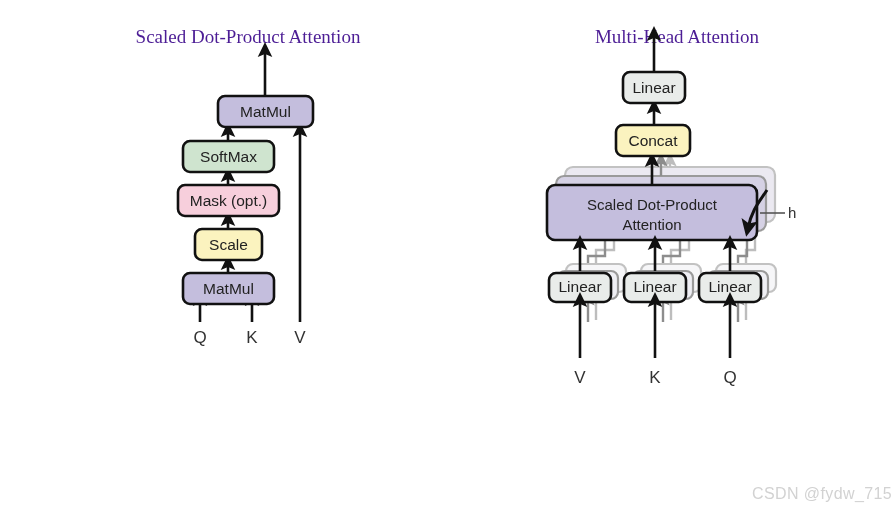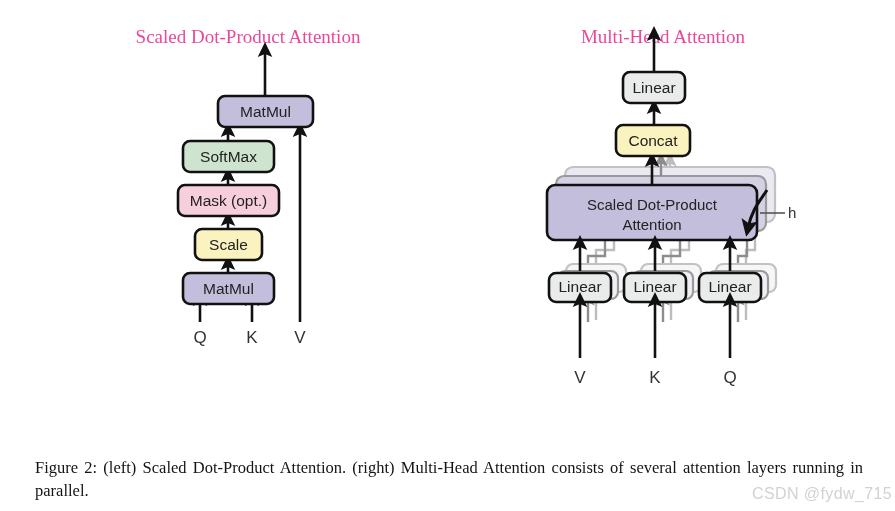--- a/index.html
+++ b/index.html
@@ -21,26 +21,26 @@
     left: 0; top: 0;
     width: 895px;
     height: 511px;
   }
 
   
   .fig-title {
     position: absolute;
     font-family: "Liberation Serif", "DejaVu Serif", serif;
     font-size: 19px;
-    color: #ec4899;
+    color: #4c1d95;
     white-space: nowrap;
     text-align: center;
   }
   #title-left  { left: 120px; top: 26px; width: 256px; }
-  #title-right { left: 535px; top: 26px; width: 256px; }
+  #title-right { left: 549px; top: 26px; width: 256px; }
 
   
   #caption {
     position: absolute;
     left: 35px;
     top: 456px;
     width: 828px;
     font-family: "Liberation Serif", "DejaVu Serif", serif;
     font-size: 16.5px;
     line-height: 23px;
@@ -256,17 +256,16 @@
       <line class="flow" x1="580" y1="358" x2="580" y2="300" marker-end="url(#ah-black)"></line>
       <line class="flow" x1="655" y1="358" x2="655" y2="300" marker-end="url(#ah-black)"></line>
       <line class="flow" x1="730" y1="358" x2="730" y2="300" marker-end="url(#ah-black)"></line>
 
       <text class="io-label" x="580" y="383">V</text>
       <text class="io-label" x="655" y="383">K</text>
       <text class="io-label" x="730" y="383">Q</text>
     </g>
   </svg>
 
-  <div id="caption">Figure 2: (left) Scaled Dot-Product Attention. (right) Multi-Head Attention consists of several attention layers running in parallel.</div>
 
   <div id="watermark">CSDN @fydw_715</div>
 
 </div>
 
 </body></html>

